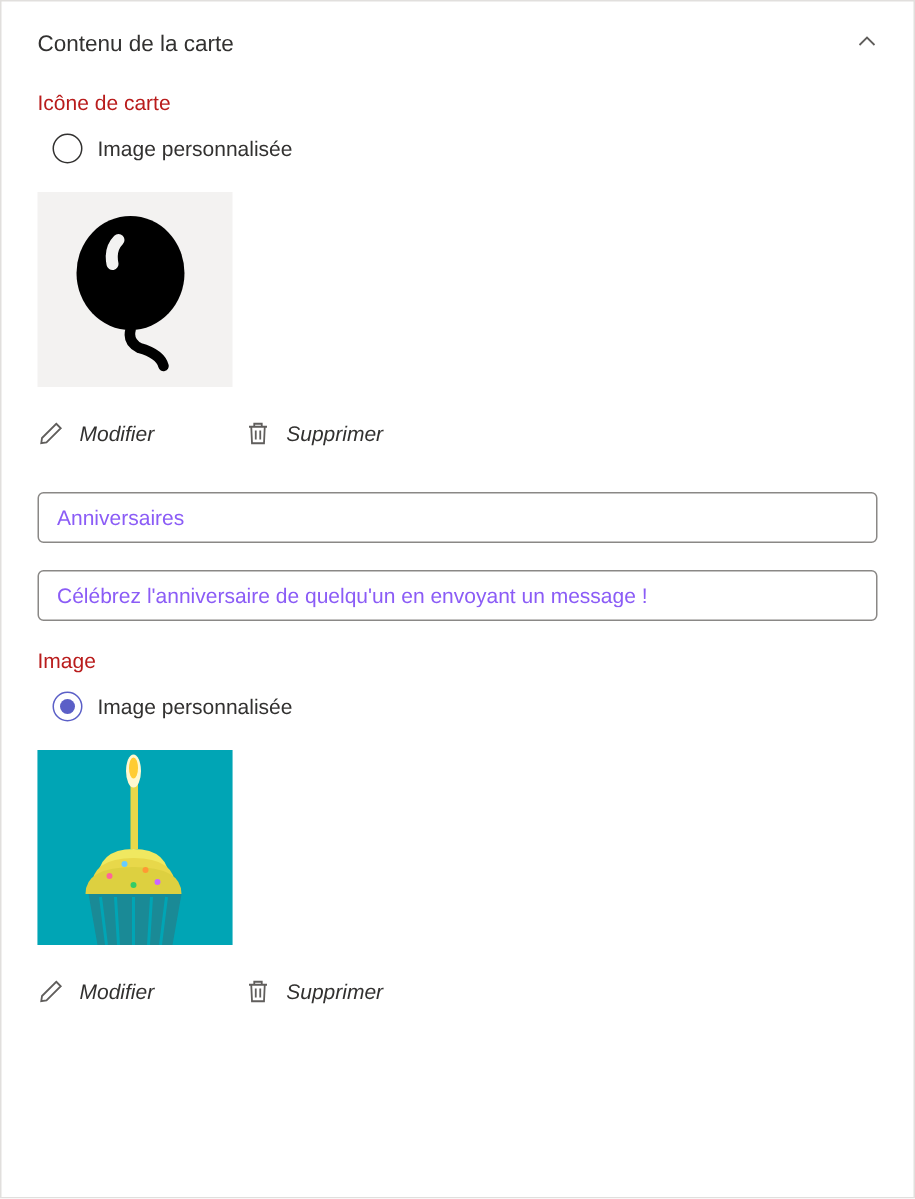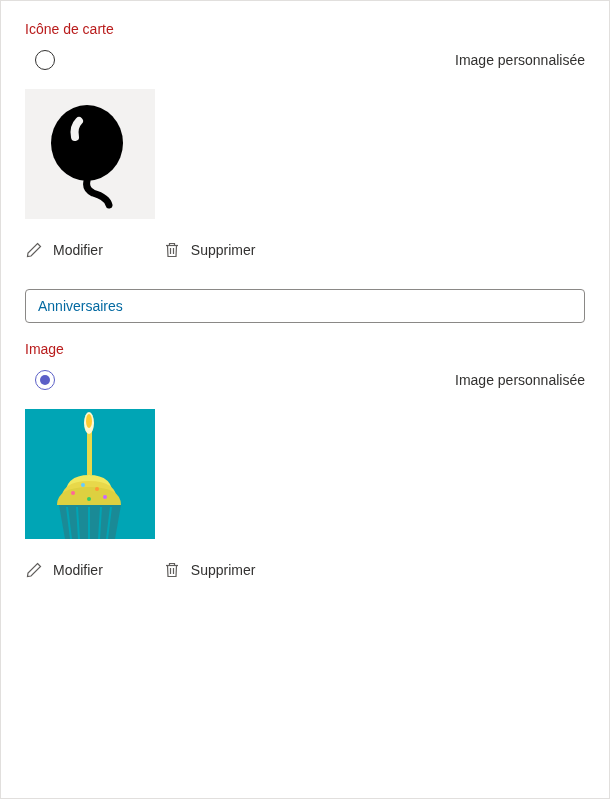--- a/index.html
+++ b/index.html
@@ -38,21 +38,20 @@
     }
     .radio-group {
       margin-bottom: 14px;
     }
     .radio-option {
       display: flex;
       align-items: center;
       padding: 5px 0;
       margin-left: 10px;
       cursor: pointer;
-      justify-content: space-between;
     }
     .radio-circle {
       width: 20px;
       height: 20px;
       border: 1px solid #323130;
       border-radius: 50%;
       margin-right: 10px;
       display: flex;
       align-items: center;
       justify-content: center;
@@ -76,20 +75,21 @@
       background: #f3f2f1;
       display: flex;
       align-items: center;
       justify-content: center;
       margin-bottom: 22px;
     }
     .action-row {
       display: flex;
       gap: 60px;
       margin-bottom: 30px;
+      font-style: italic;
     }
     .action-btn {
       display: flex;
       align-items: center;
       gap: 10px;
       cursor: pointer;
       color: #323130;
       font-size: 14px;
     }
     .action-btn svg {
@@ -103,40 +103,48 @@
       margin-bottom: 6px;
       display: block;
     }
     .text-input {
       width: 100%;
       padding: 8px 12px;
       font-size: 14px;
       font-family: inherit;
       border: 1px solid #8a8886;
       border-radius: 4px;
-      color: #0369a1;
+      color: #8b5cf6;
       outline: none;
     }
     .image-preview {
       width: 130px;
       height: 130px;
       background: #00a5b5;
       position: relative;
       overflow: hidden;
       margin-bottom: 22px;
     }
     .image-section {
       margin-top: 4px;
     }
   </style>
 </head>
 <body>
 
 <div class="panel">
 
+  <div class="panel-header">
+    <div class="panel-title">Contenu de la carte</div>
+    <div class="chevron">
+      <svg width="14" height="14" viewBox="0 0 14 14" fill="none" stroke="currentColor" stroke-width="1.2">
+        <polyline points="2,9 7,4 12,9"></polyline>
+      </svg>
+    </div>
+  </div>
 
   <div class="section-label">Icône de carte</div>
 
   <div class="radio-group">
     <div class="radio-option">
       <div class="radio-circle"></div>
       <span class="radio-label">Image personnalisée</span>
     </div>
   </div>
 
@@ -165,20 +173,21 @@
       </svg>
       <span>Supprimer</span>
     </div>
   </div>
 
   <div class="field-group">
     <input type="text" class="text-input" value="Anniversaires" style="">
   </div>
 
   <div class="field-group">
+    <input type="text" class="text-input" value="Célébrez l'anniversaire de quelqu'un en envoyant un message !" style="">
   </div>
 
   <div class="image-section">
     <div class="section-label">Image</div>
     <div class="radio-group">
       <div class="radio-option">
         <div class="radio-circle selected">
           <div class="radio-dot"></div>
         </div>
         <span class="radio-label">Image personnalisée</span>

